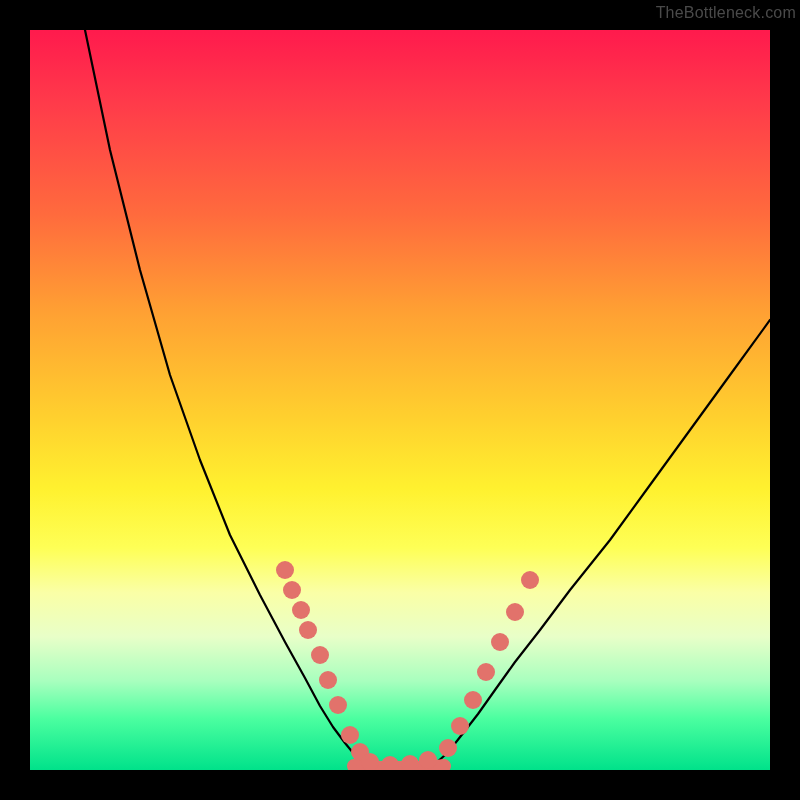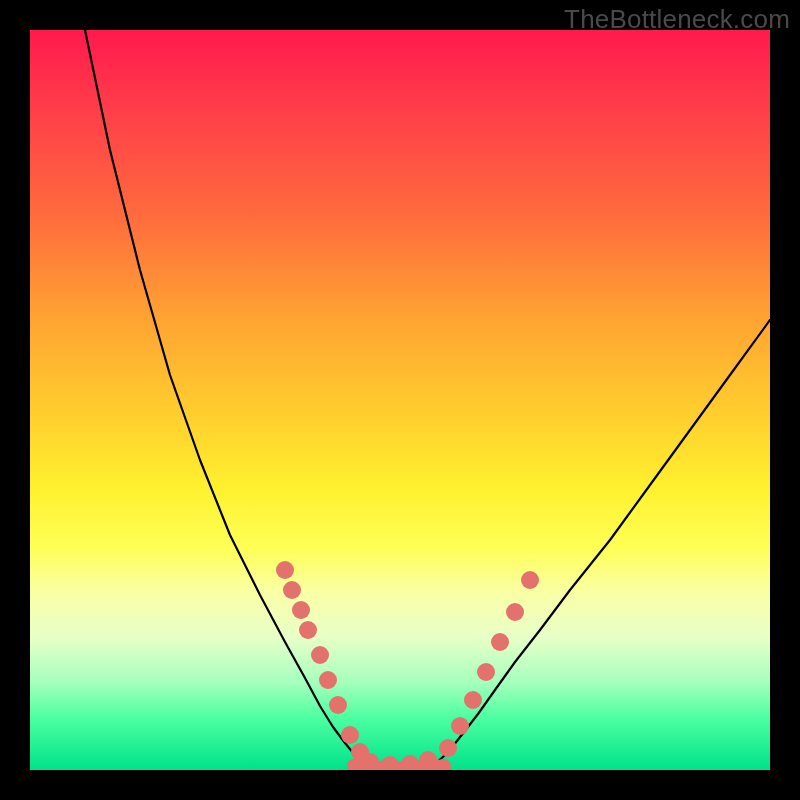--- a/index.html
+++ b/index.html
@@ -36,23 +36,23 @@
       #faffa6 76%,
       #e8ffc8 82%,
       #a8ffbe 88%,
       #4cffa0 93%,
       #00e28a 100%
     );
   }
   .watermark {
     position: absolute;
     top: 4px;
-    right: 10px;
+    right: 4px;
     color: #4a4a4a;
-    font-size: 26px;
+    font-size: 16px;
     font-weight: 500;
     letter-spacing: 0.2px;
   }
   svg.curve-layer {
     position: absolute;
     top: 0;
     left: 0;
     width: 740px;
     height: 740px;
   }

